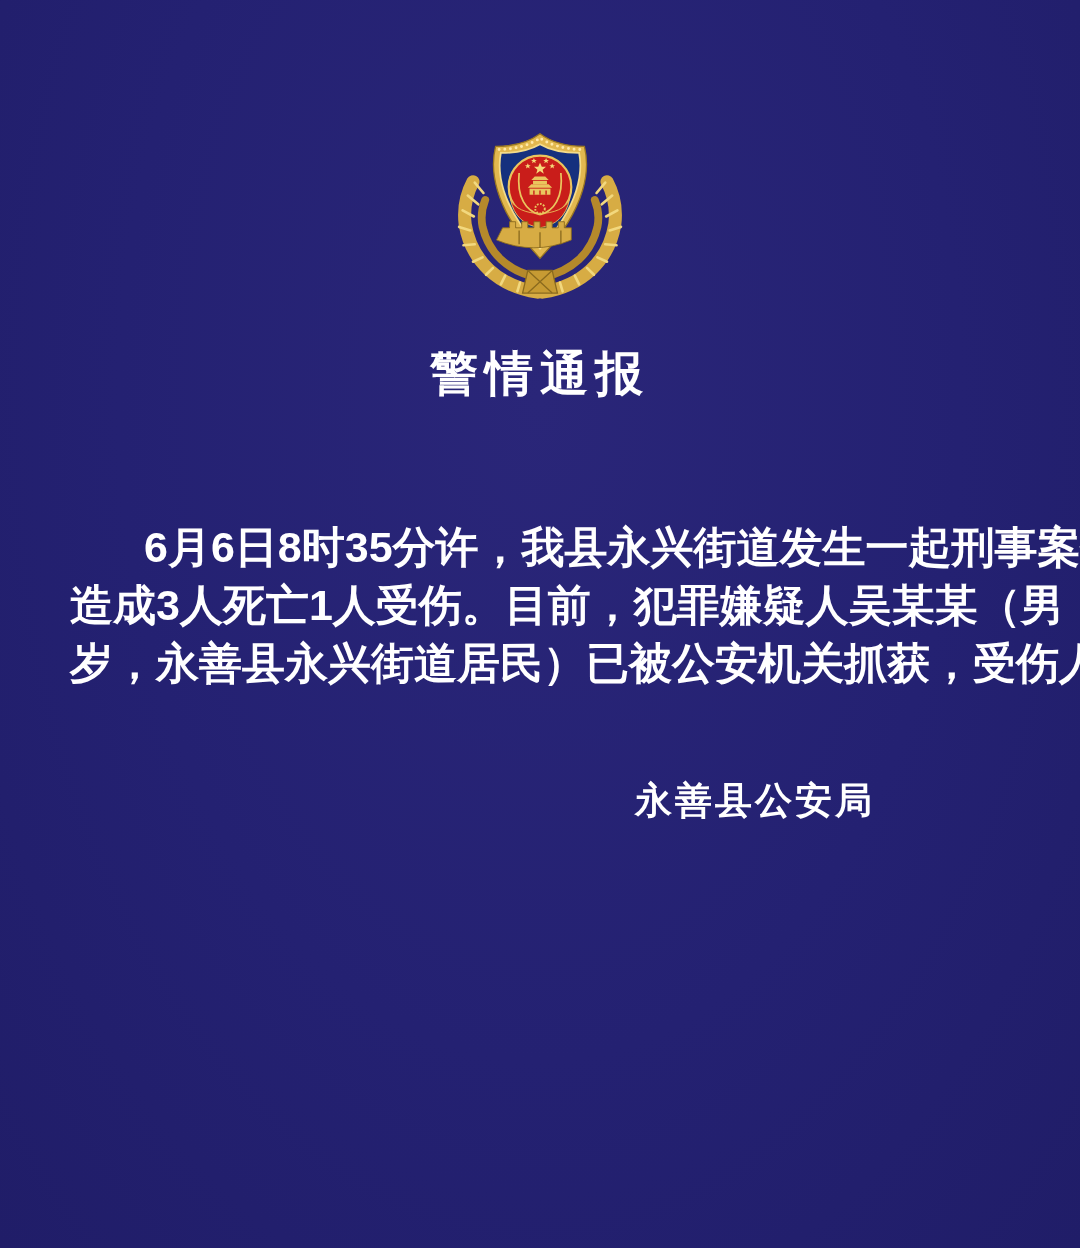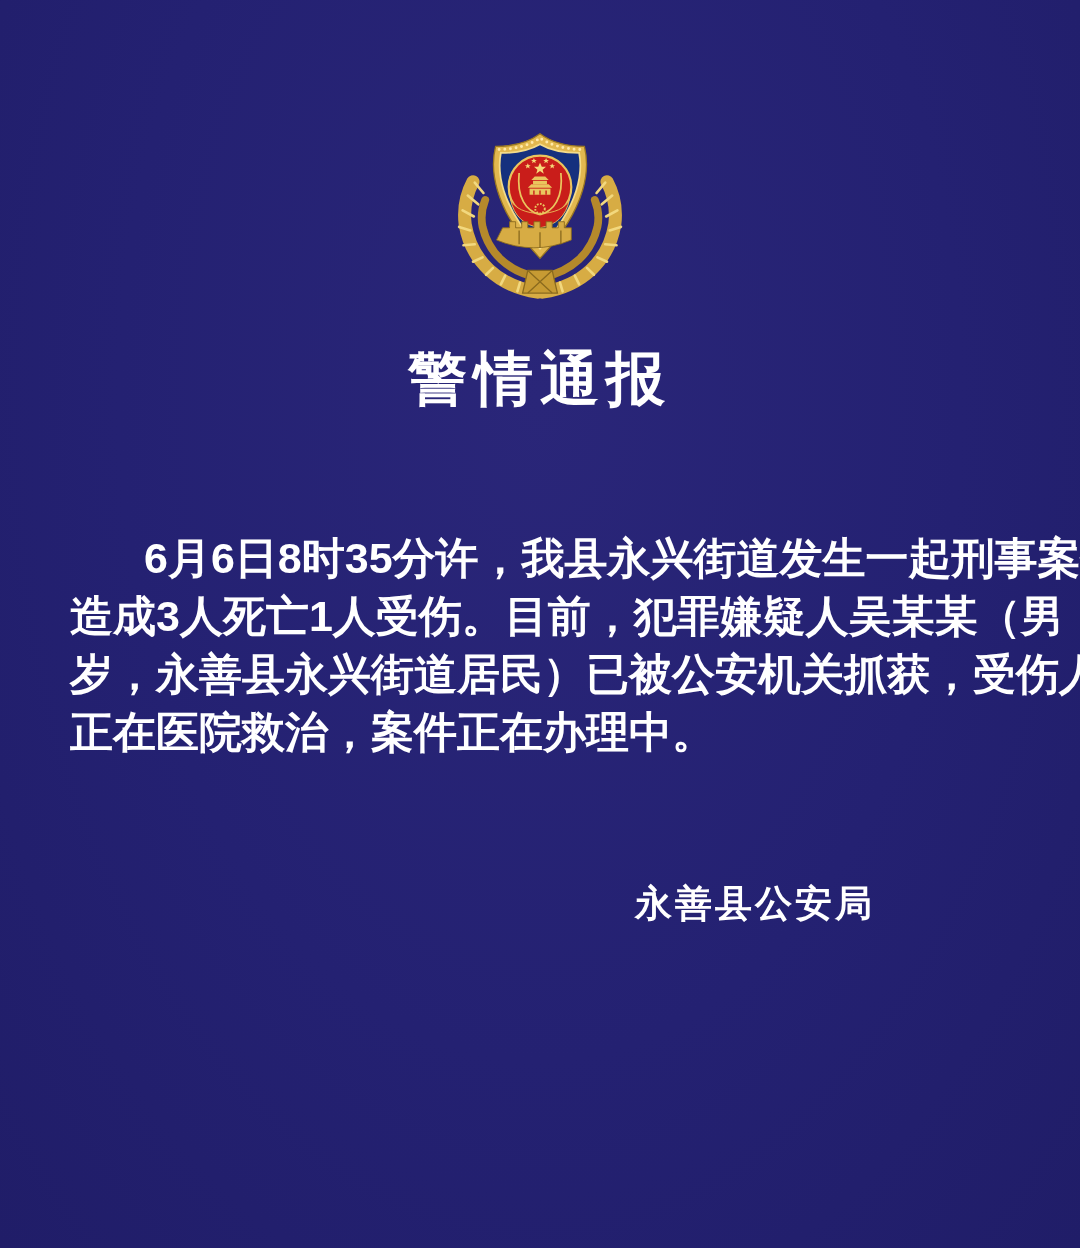--- a/index.html
+++ b/index.html
@@ -18,42 +18,42 @@
   }
   .emblem-wrap {
     padding-top: 126px;
     display: flex;
     justify-content: center;
   }
   .emblem-wrap svg { width: 174px; height: 174px; }
   .title {
     margin: 50px 0 0 0;
     text-align: center;
-    font-size: 59px;
+    font-size: 48px;
     line-height: 1;
     font-weight: 900;
     letter-spacing: 7px;
     color: #ffffff;
   }
   .body-block {
     margin: 120px 70px 0 70px;
     font-size: 43px;
     font-weight: 900;
     line-height: 58px;
     color: #ffffff;
   }
   .body-line {
     text-align: justify;
     text-align-last: justify;
     white-space: nowrap;
   }
   .body-line.first { text-indent: 74px; }
   .body-line.last { text-align-last: left; white-space: normal; }
   .signature {
-    margin-top: 118px;
+    margin-top: 84px;
     margin-left: 545px;
     width: 420px;
     text-align: center;
     font-size: 37px;
     font-weight: 900;
     line-height: 50px;
     color: #ffffff;
   }
   .signature .agency { letter-spacing: 3px; }
   .signature .date { letter-spacing: 1px; }
@@ -121,20 +121,19 @@
       <path d="M76,120 v16 M100,122 v18 M124,120 v16" stroke="#8a6a1e" stroke-width="1.5" fill="none"></path>
     </svg>
   </div>
 
   <h1 class="title">警情通报</h1>
 
   <div class="body-block">
     <div class="body-line first">6月6日8时35分许，我县永兴街道发生一起刑事案件，</div>
     <div class="body-line">造成3人死亡1人受伤。目前，犯罪嫌疑人吴某某（男，42</div>
     <div class="body-line">岁，永善县永兴街道居民）已被公安机关抓获，受伤人员</div>
-    <div class="body-line last">正在医院救治，案件正在办理中。</div>
   </div>
 
   <div class="signature">
     <div class="agency">永善县公安局</div>
   </div>
 
 </div>
 
 </body></html>

